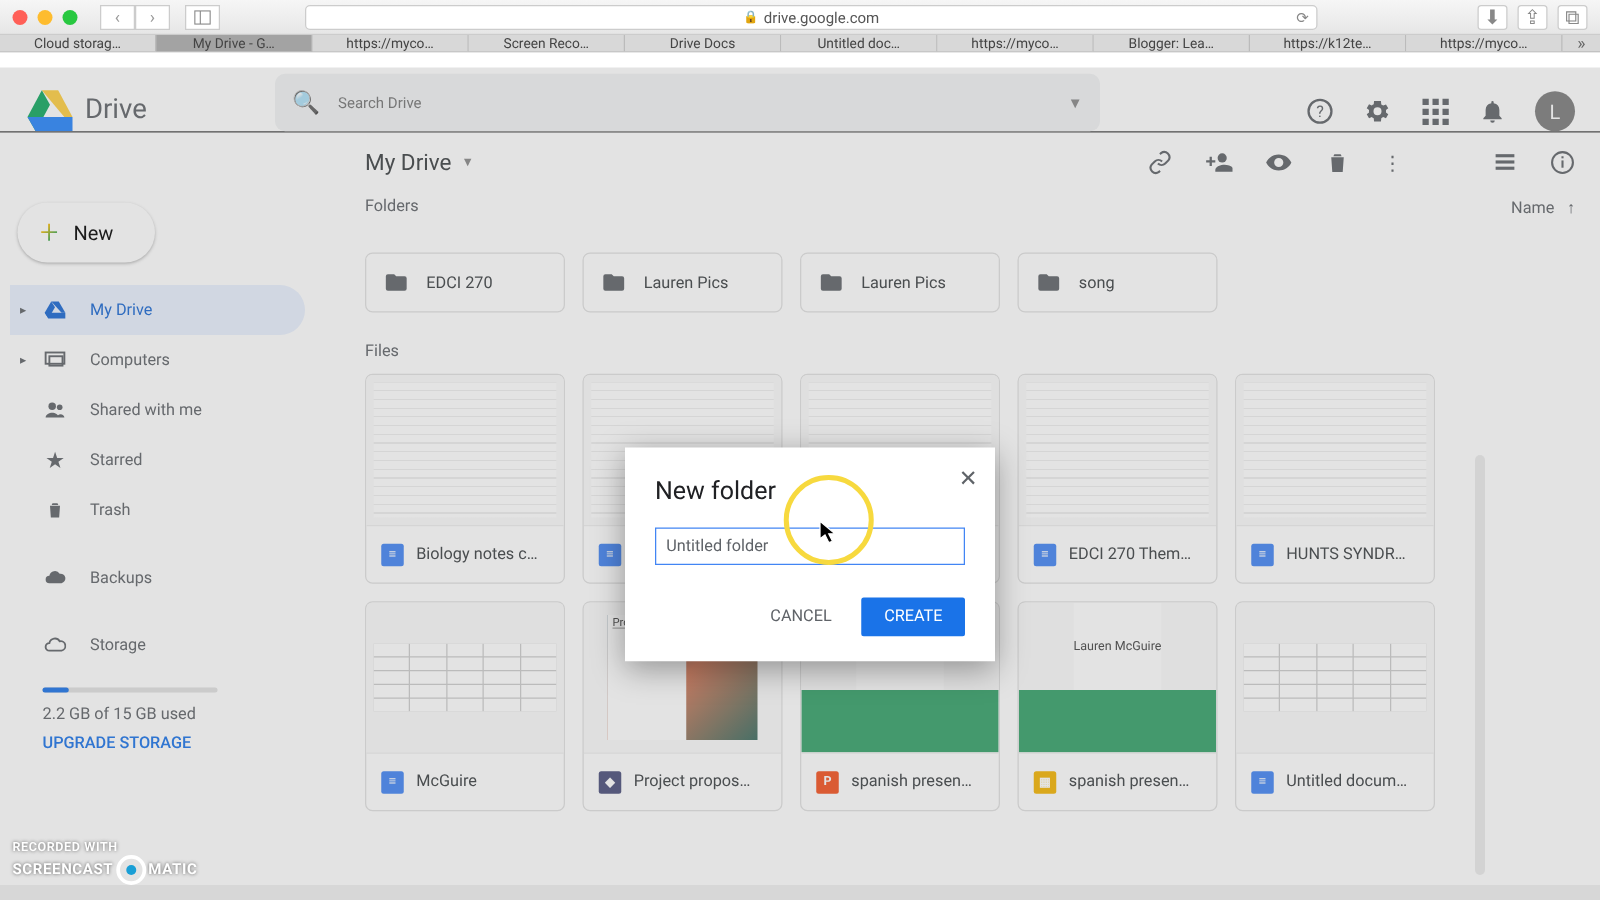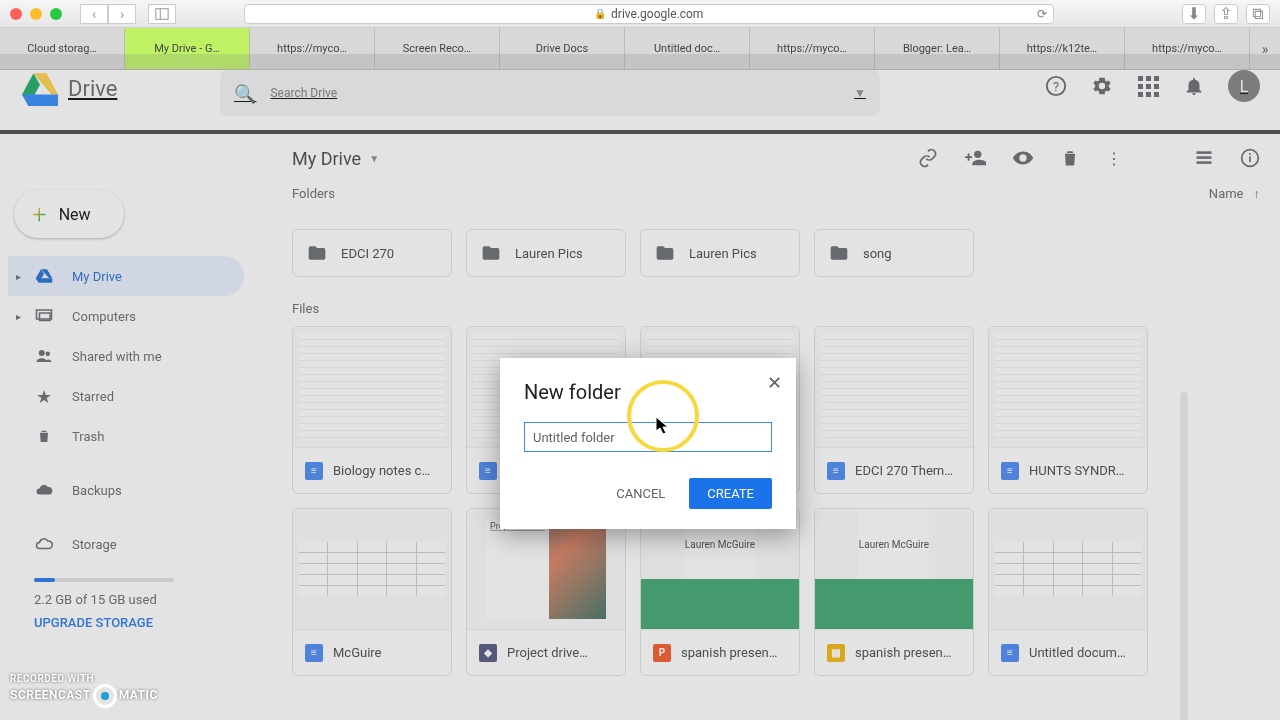--- a/index.html
+++ b/index.html
@@ -14,28 +14,28 @@
 .nav-arrow { width:28px; height:20px; border:1px solid #ccc; background:#fff; display:flex; align-items:center; justify-content:center; color:#999; font-size:14px;}
 .sidebar-btn { width:28px; height:20px; border:1px solid #ccc; background:#fff; margin-left:4px; display:flex; align-items:center; justify-content:center;}
 .sidebar-btn svg{width:14px;height:14px;}
 .url-bar { flex:1; margin:0 120px 0 60px; height:20px; background:#fff; border:1px solid #ccc; border-radius:4px; display:flex; align-items:center; justify-content:center; font-size:12px; color:#555; position:relative;}
 .url-lock { margin-right:4px; font-size:10px;}
 .url-reload { position:absolute; right:6px; color:#888; font-size:12px;}
 .chrome-right { display:flex; gap:8px; }
 .chrome-icon { width:24px; height:20px; border:1px solid #ccc; background:#fff; border-radius:3px; display:flex; align-items:center; justify-content:center; color:#888;}
 
 
-.tab-strip { height:42px; background:#d8d8d8; display:flex; border-bottom:1px solid #bbb; }
+.tab-strip { height:14px; background:#d8d8d8; display:flex; border-bottom:1px solid #bbb; }
 .tab { flex:1; border-right:1px solid #bbb; font-size:11px; color:#444; display:flex; align-items:center; justify-content:center; padding:0 4px; overflow:hidden; white-space:nowrap; text-overflow:ellipsis; background:#d8d8d8;}
-.tab.active { background:#bef264; }
+.tab.active { background:#a3a3a3; }
 .tab-more { width:30px; display:flex; align-items:center; justify-content:center; font-size:14px; color:#666;}
 
 
 .drive { position:relative; height:calc(720px - 54px); background:#fff; }
-.drive-header { height:64px; display:flex; align-items:flex-start; padding:0 20px; border-bottom:4px solid #404040;text-decoration:underline;}
+.drive-header { height:64px; display:flex; align-items:flex-end; padding:0 20px; border-bottom:1px solid #404040;}
 .drive-logo { display:flex; align-items:center; gap:8px; width:200px;}
 .drive-logo-tri { width:40px; height:36px; position:relative;}
 .drive-name { font-size:22px; color:#5f6368;}
 .search-wrap { flex:1; max-width:660px; height:46px; background:#f1f3f4; border-radius:8px; display:flex; align-items:center; padding:0 14px; color:#5f6368;}
 .search-wrap .mag { font-size:18px; margin-right:14px;}
 .search-wrap input { border:none; background:transparent; font-size:12px; flex:1; outline:none; color:#5f6368;}
 .search-wrap .dd { font-size:12px; color:#888;}
 .header-right { margin-left:auto; display:flex; align-items:center; gap:22px; color:#5f6368;}
 .hi { width:24px; height:24px; display:flex; align-items:center; justify-content:center; font-size:20px;}
 .avatar { width:32px; height:32px; border-radius:50%; background:#7b7b7b; color:#fff; display:flex; align-items:center; justify-content:center; font-size:16px;}
@@ -456,21 +456,21 @@
             </div>
           </div>
           <div class="file-card">
             <div class="thumb">
               <div class="thumb-site">
                 <div class="pn">Project Name</div>
               </div>
             </div>
             <div class="file-foot">
               <div class="file-icon fi-site">◆</div>
-              <span>Project drive…</span>
+              <span>Project propos…</span>
             </div>
           </div>
           <div class="file-card">
             <div class="thumb green-slide">
               <div class="gs-top">Lauren McGuire</div>
               <div class="gs-bot"></div>
             </div>
             <div class="file-foot">
               <div class="file-icon fi-pres">P</div>
               <span>spanish presen…</span>

